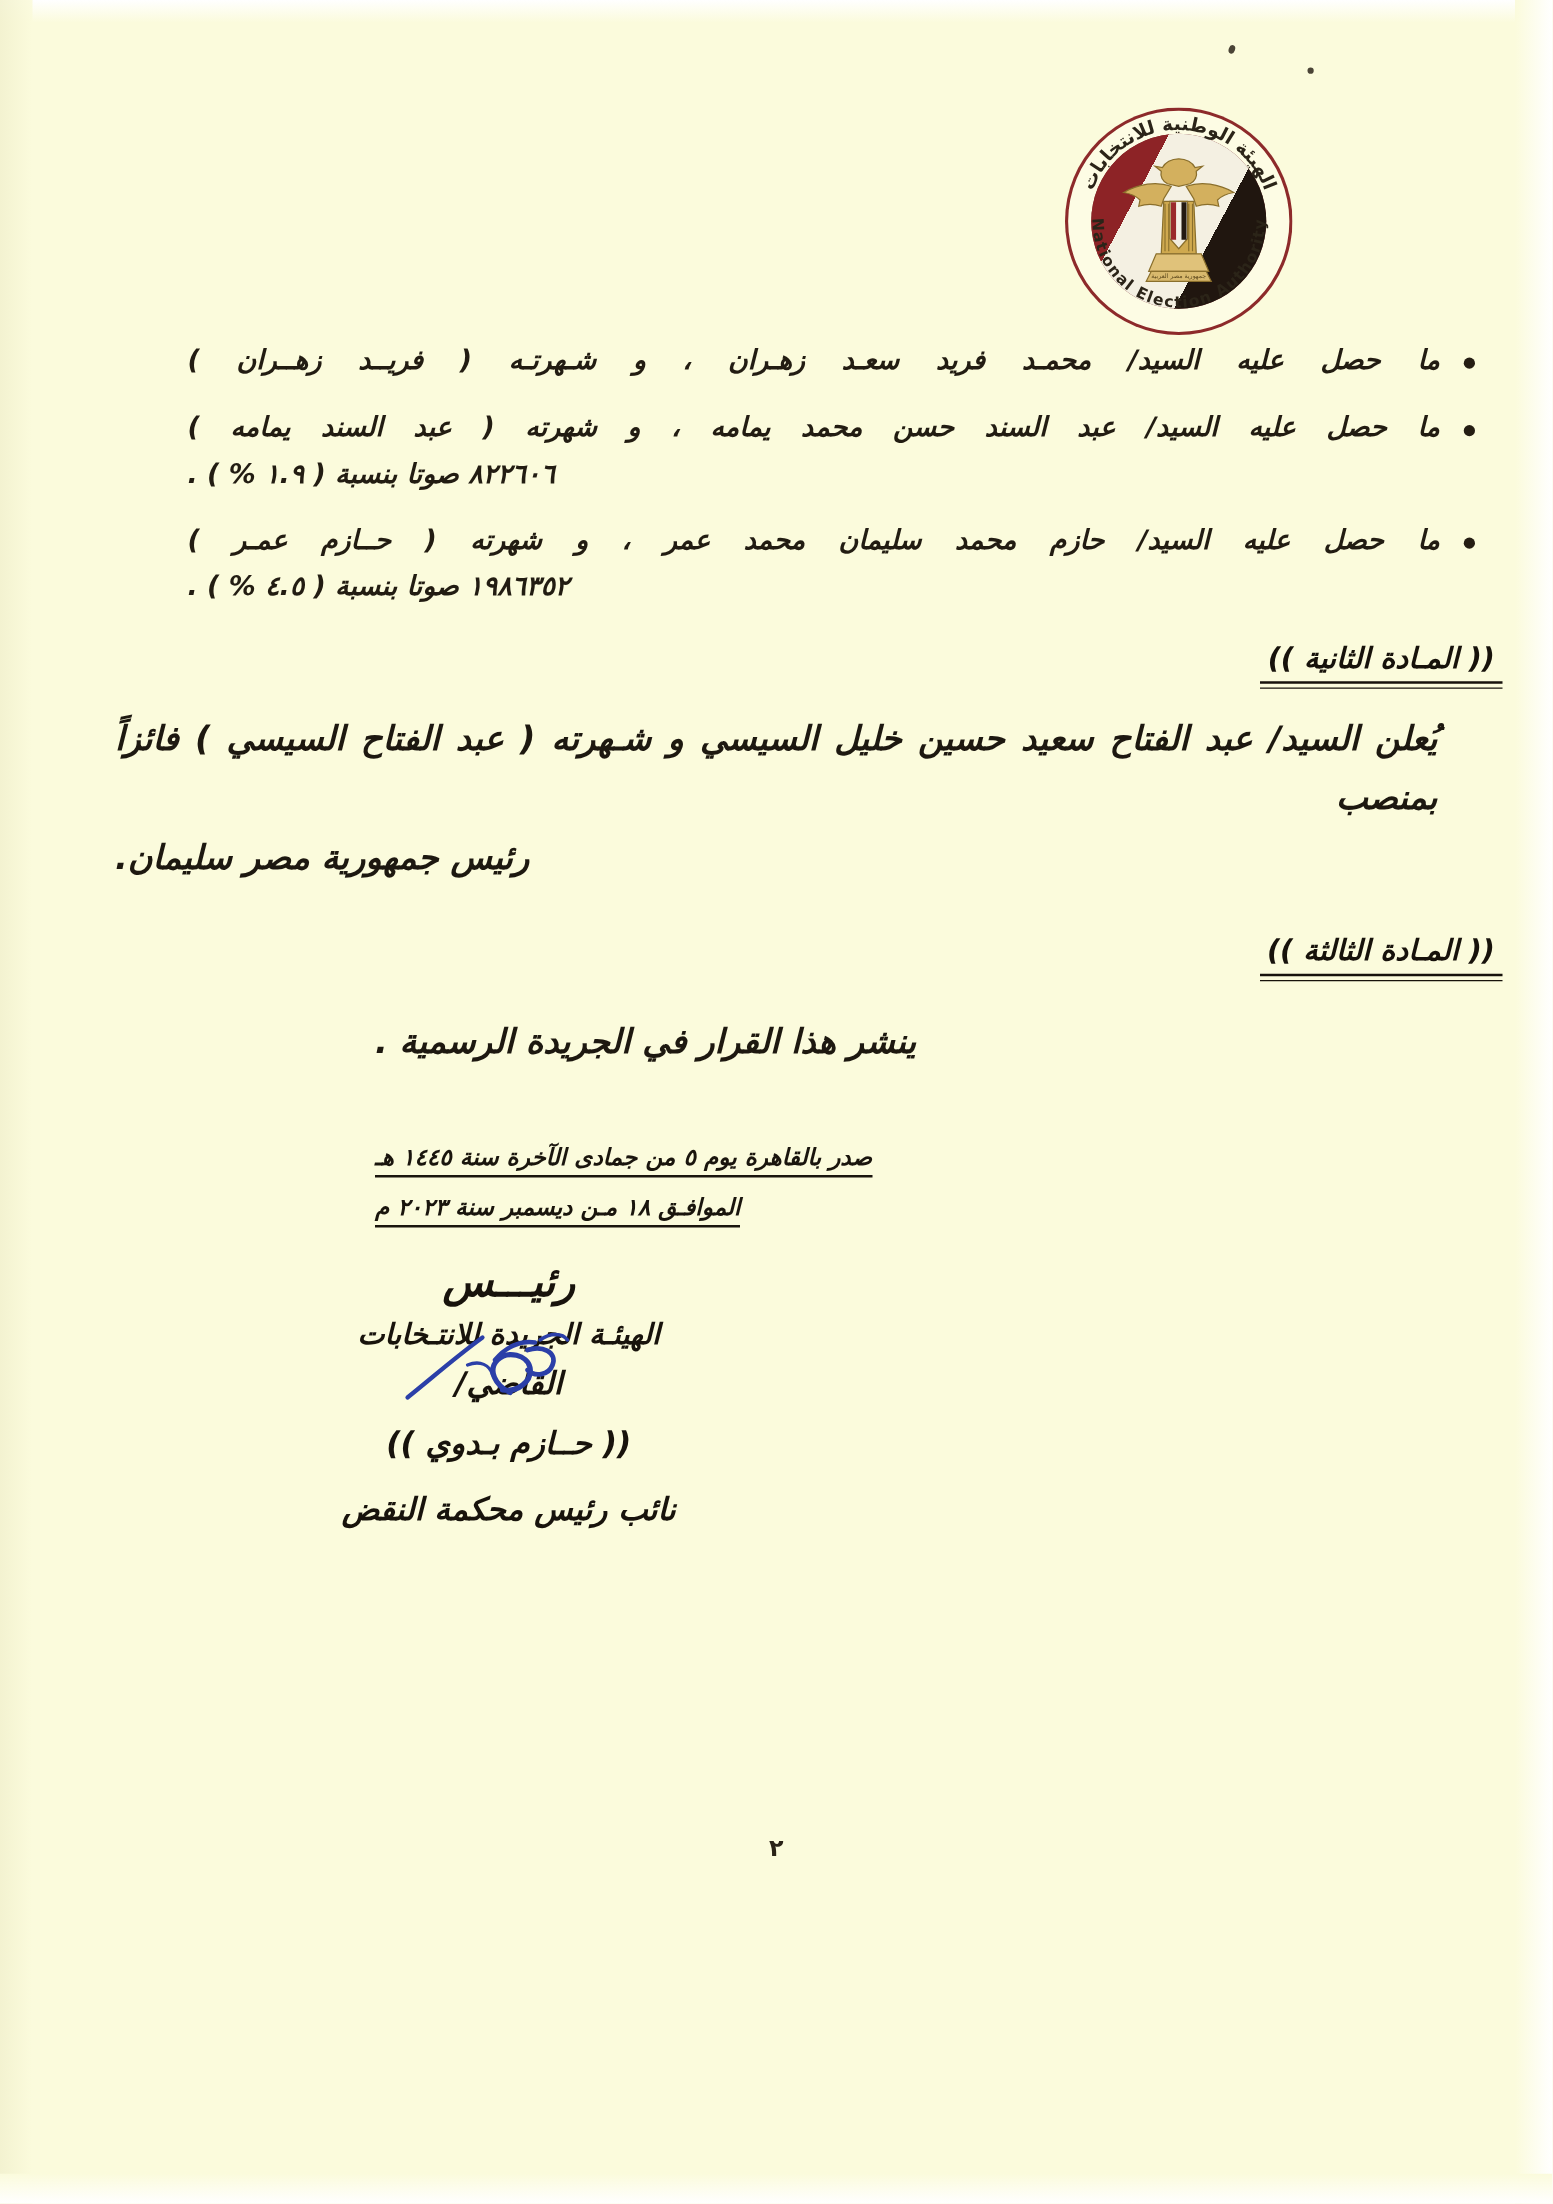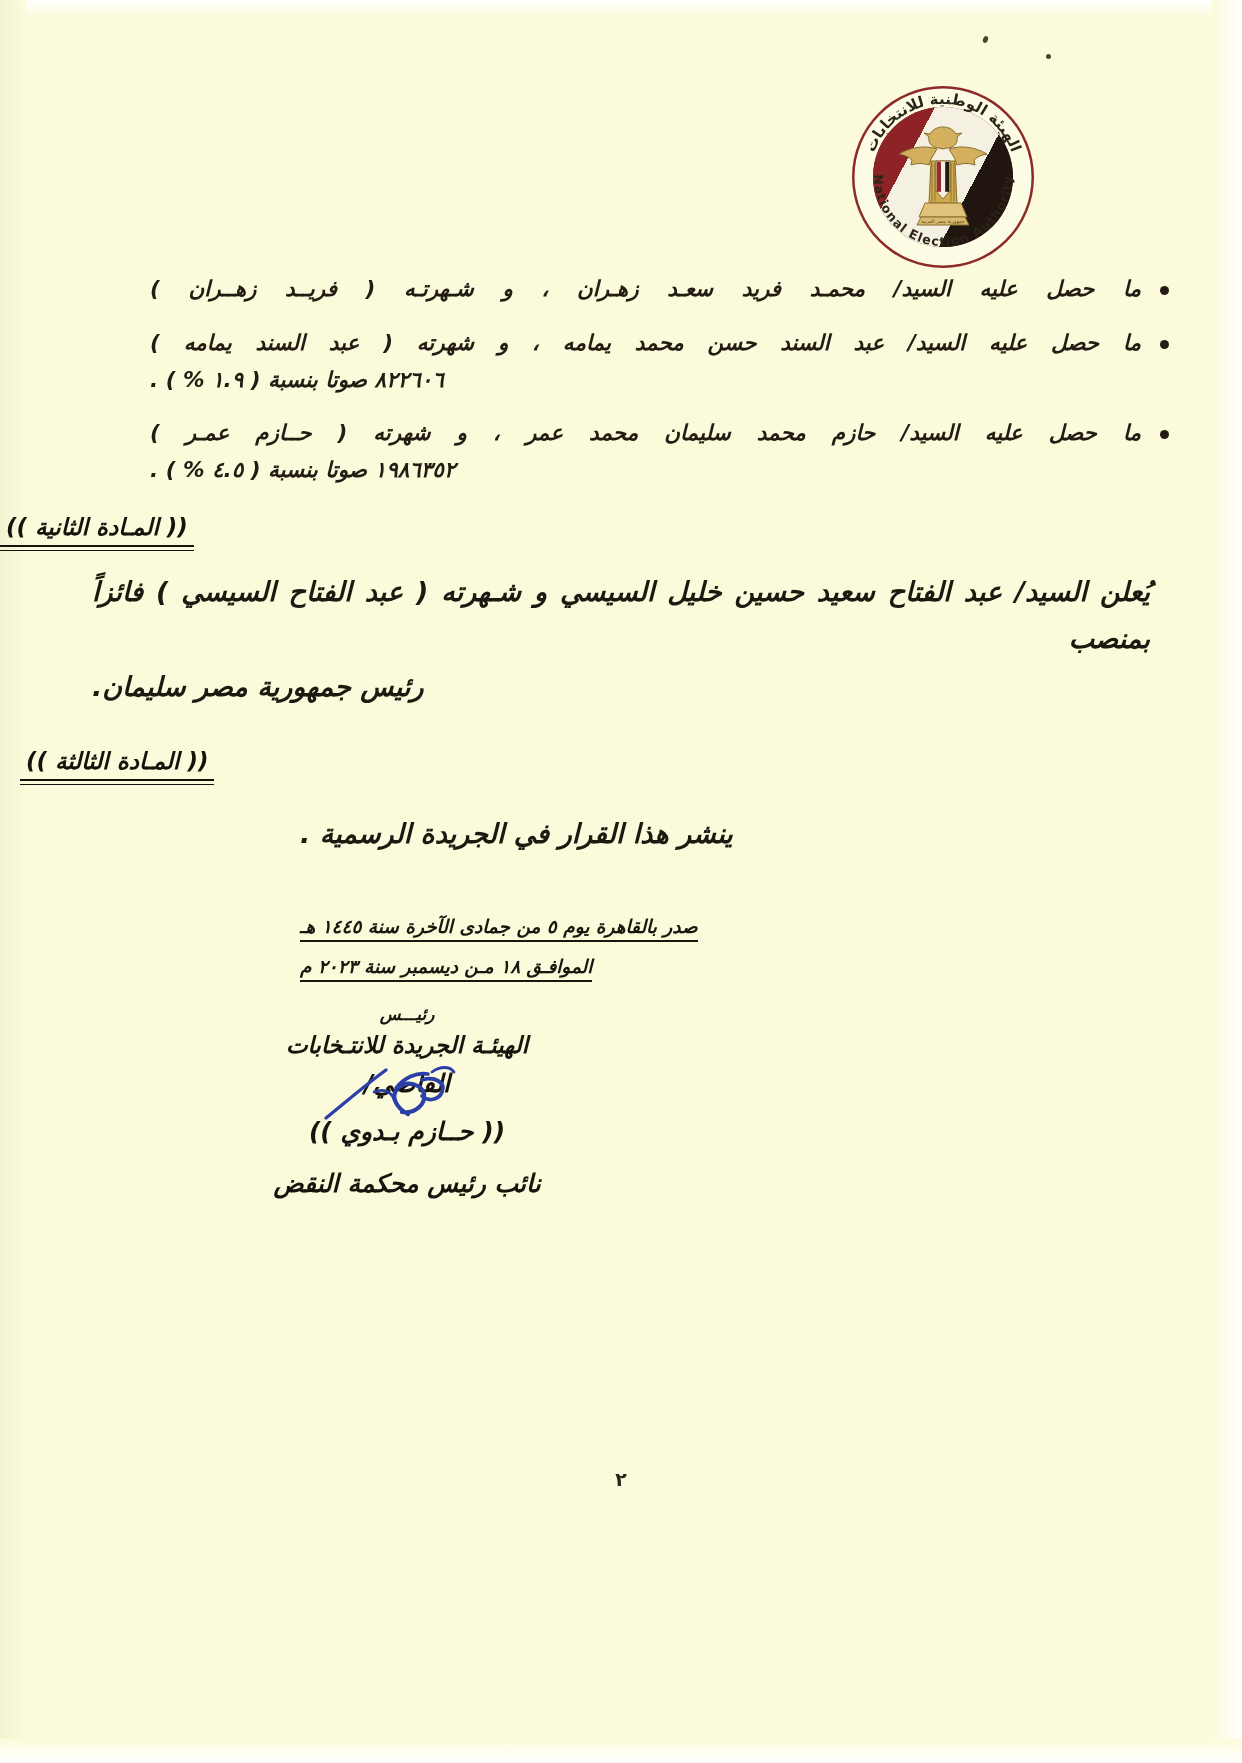--- a/index.html
+++ b/index.html
@@ -113,21 +113,21 @@
     right: 0;
     left: 0;
   }
   .bullet-list {
     list-style: none;
     margin: 0;
     padding: 0;
   }
   .bullet-item {
     position: relative;
-    margin: 0 15px 19px 0;
+    margin: 0 4px 19px 0;
     padding: 0 86px 0 150px;
   }
   .bullet-dot {
     position: absolute;
     right: 58px;
     top: 14px;
     width: 9px;
     height: 9px;
     border-radius: 50%;
     background: #241d13;
@@ -149,21 +149,21 @@
     text-align-last: left;
     margin-top: 2px;
   }
 
   .article-heading {
     font-family: "DejaVu Sans", sans-serif;
     font-weight: bold;
     font-style: italic;
     font-size: 23px;
     color: #17120b;
-    text-align: left;
+    text-align: right;
     margin: 26px 0 0 0;
     padding-right: 40px;
   }
   .article-heading .hd {
     display: inline-block;
     position: relative;
     padding: 0 6px 5px 6px;
     border-bottom: 2.5px solid #17120b;
   }
   .article-heading .hd::after {
@@ -229,21 +229,21 @@
     text-align: center;
     direction: rtl;
   }
   .sign-line {
     font-family: "DejaVu Sans", sans-serif;
     font-weight: bold;
     font-style: italic;
     color: #18130c;
     line-height: 1.45;
   }
-  .sign-title    { font-size: 17px; letter-spacing: 3px; }
+  .sign-title    { font-size: 33px; letter-spacing: 3px; }
   .sign-org      { font-size: 23px; letter-spacing: .5px; margin-top: 2px; }
   .sign-judge    { font-size: 25px; margin-top: 4px; }
   .sign-name     { font-size: 25px; margin-top: 12px; letter-spacing: 1px; font-style: italic; }
   .sign-role     { font-size: 25px; margin-top: 16px; }
 
   .signature-mark {
     position: absolute;
     top: 1058px;
     right: 740px;
     width: 190px;

